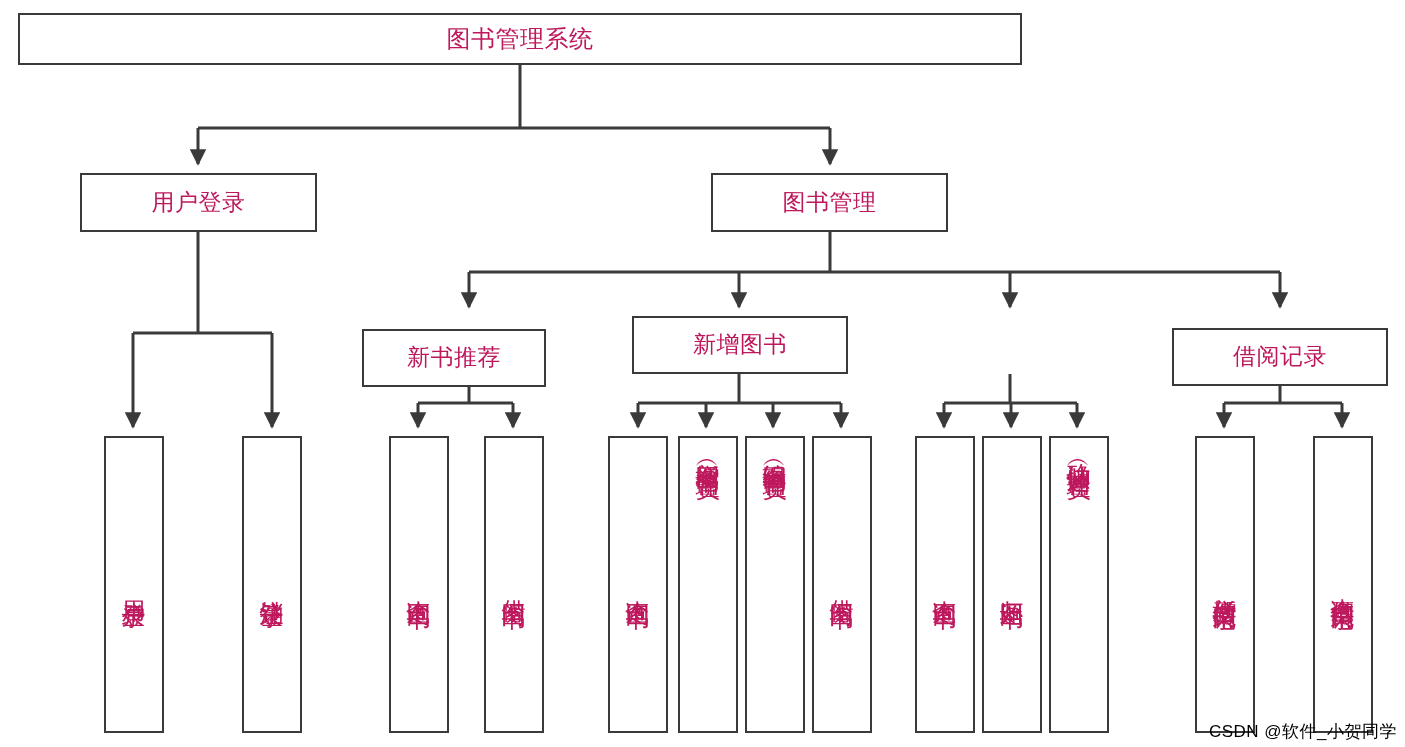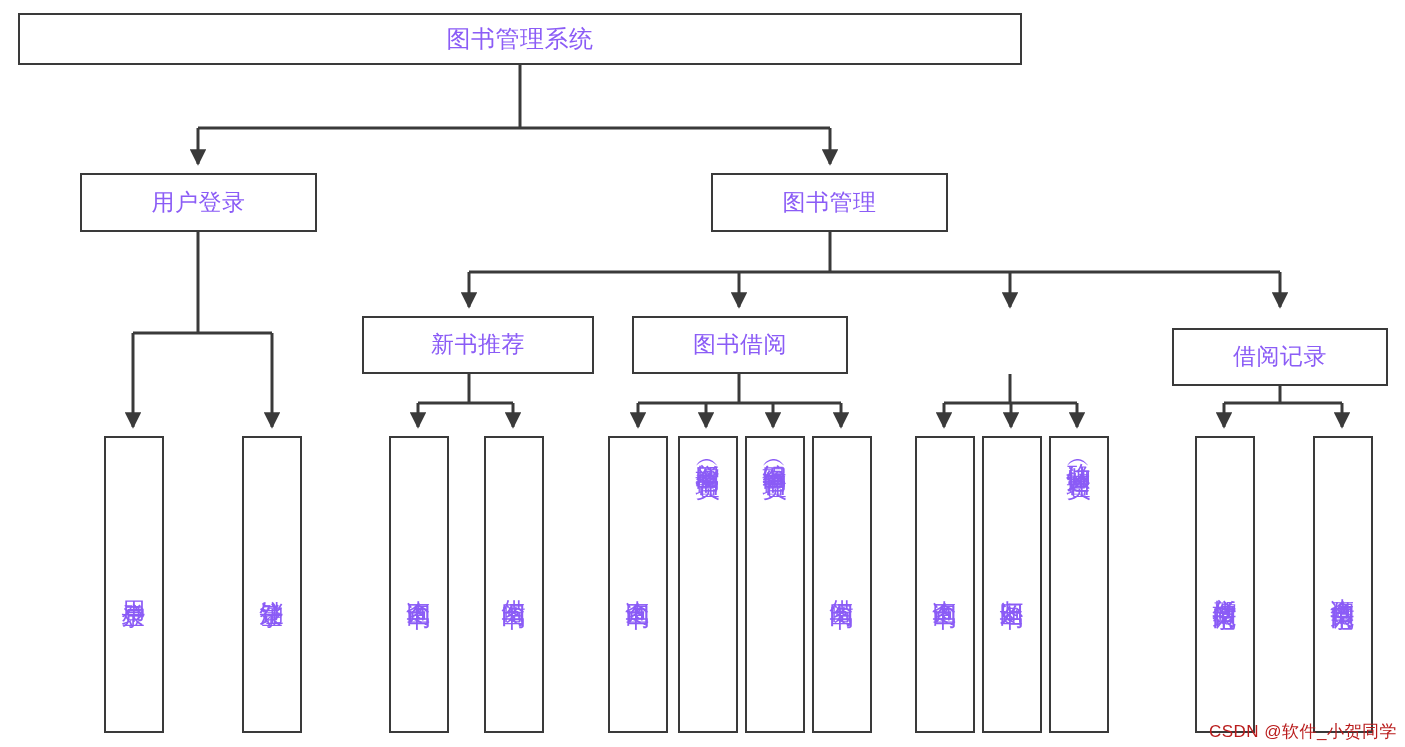--- a/index.html
+++ b/index.html
@@ -34,21 +34,21 @@
     display: flex;
     align-items: center;
     justify-content: center;
     color: #262626;
     z-index: 2;
   }
   .node-label {
     display: block;
     text-align: right;
     line-height: 1.18;
-    color: #8b5cf6;
+    color: #be185d;
   }
   
   .node.horiz .node-label {
     font-size: 23px;
     letter-spacing: 0.5px;
     white-space: nowrap;
   }
   .node.root .node-label {
     font-size: 24px;
   }
@@ -67,21 +67,21 @@
   }
   .node.vert.centered {
     align-items: center;
     padding-top: 0;
   }
   #watermark {
     position: absolute;
     right: 8px;
     bottom: 4px;
     font-size: 17px;
-    color: #b91c1c;
+    color: #000000;
     white-space: nowrap;
     z-index: 3;
     letter-spacing: 0.5px;
   }
 </style>
 </head>
 <body>
 
 <div id="diagram-root">
 
@@ -139,25 +139,25 @@
     <span class="node-label">图书管理系统</span>
   </div>
 
   <div class="node horiz" style="left:80px; top:173px; width:237px; height:59px;">
     <span class="node-label">用户登录</span>
   </div>
   <div class="node horiz" style="left:711px; top:173px; width:237px; height:59px;">
     <span class="node-label">图书管理</span>
   </div>
 
-  <div class="node horiz" style="left:362px; top:316px; width:232px; height:58px;">
+  <div class="node horiz" style="left:362px; top:329px; width:184px; height:58px;">
     <span class="node-label">新书推荐</span>
   </div>
   <div class="node horiz" style="left:632px; top:316px; width:216px; height:58px;">
-    <span class="node-label">图书借阅</span>
+    <span class="node-label">新增图书</span>
   </div>
   <div class="node horiz" style="left:1172px; top:328px; width:216px; height:58px;">
     <span class="node-label">借阅记录</span>
   </div>
 
   <div class="node vert centered" style="left:104px; top:436px; width:60px; height:297px;">
     <span class="node-label">用户登录</span>
   </div>
   <div class="node vert centered" style="left:242px; top:436px; width:60px; height:297px;">
     <span class="node-label">注销登录</span>

